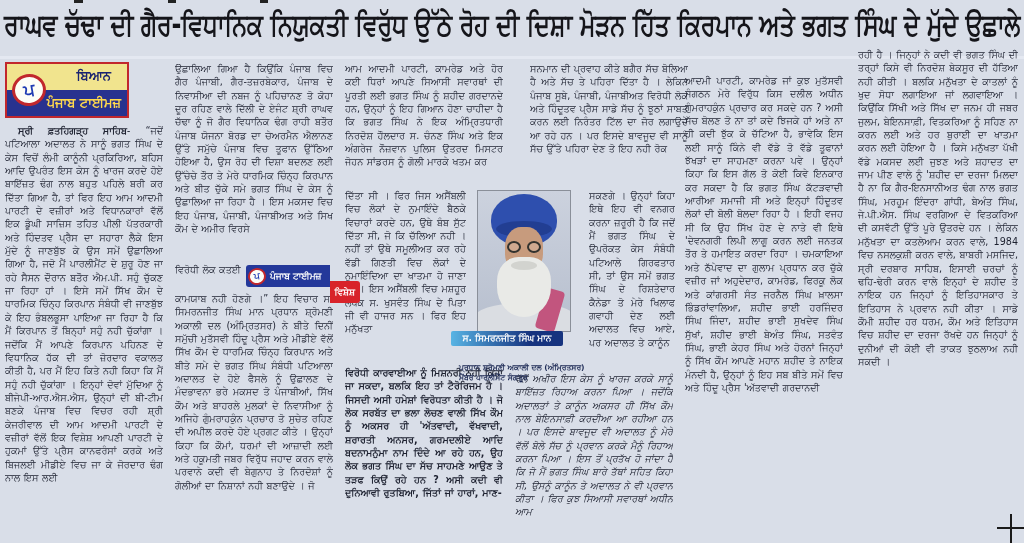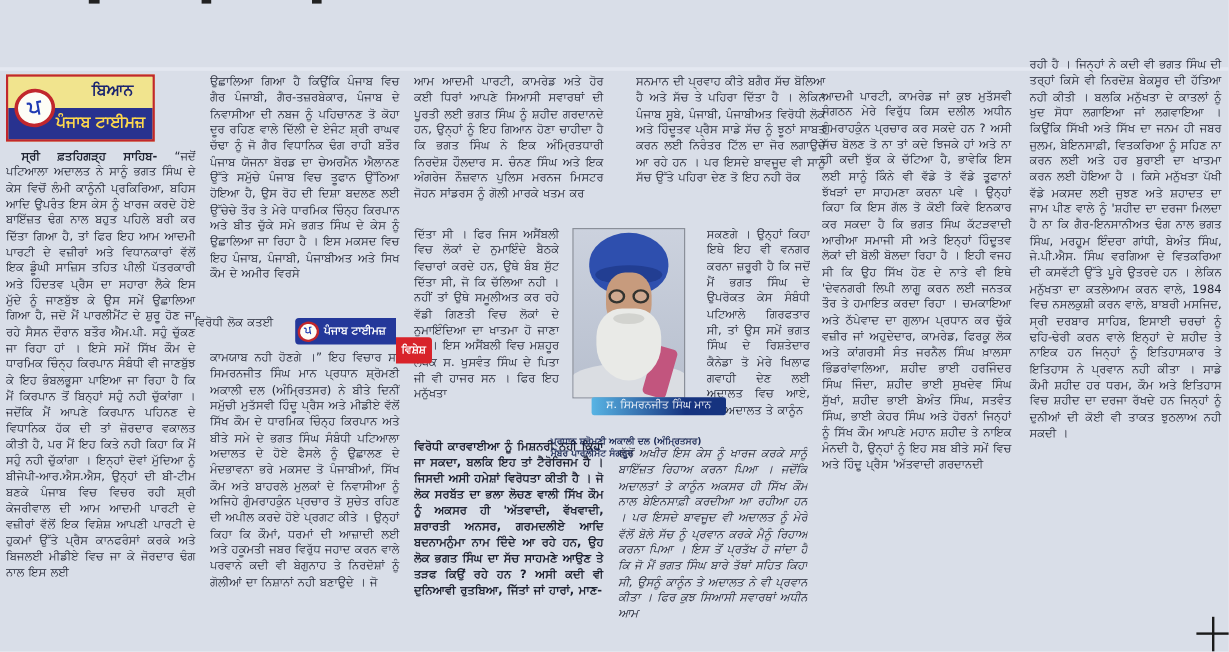--- a/index.html
+++ b/index.html
@@ -14,21 +14,21 @@
   #canvas{position:relative;width:1024px;height:543px;background:var(--page_bg,#d9dee8);overflow:hidden;}
   .headline-band{position:absolute;left:0;top:0;width:1024px;height:56px;}
   .headline-band .hl{position:absolute;left:4px;top:7px;display:inline-block;white-space:nowrap;
     font-weight:bold;font-size:30px;color:var(--headline,#15151a);letter-spacing:-0.5px;}
   .rule{position:absolute;left:0;top:56px;width:1024px;height:3px;background:#e4e8f1;}
   .tick{position:absolute;top:0;height:3px;background:#222;}
 
   
   .seg{position:absolute;font-size:9.6px;line-height:13.35px;color:var(--body_text,#1d2130);
     text-align:justify;overflow:hidden;word-spacing:0.5px;}
-  .seg b{font-weight:bold;}
+  .seg b{font-weight:bold;font-family:Liberation Serif, serif;}
   .indent{text-indent:13px;}
 
   
   .logo-box{position:absolute;left:5px;top:62px;width:124px;height:56px;border:2px solid var(--logo_border,#c1272d);
     box-sizing:border-box;background:var(--logo_top_bg,#f1e48e);}
   .logo-top{position:absolute;left:0;top:0;right:0;height:26px;background:var(--logo_top_bg,#f1e48e);
     color:var(--logo_tagline,#1b2470);font-weight:bold;font-size:13px;text-align:right;padding:4px 16px 0 0;box-sizing:border-box;}
   .logo-bottom{position:absolute;left:0;bottom:0;right:0;height:26px;background:var(--logo_bottom_bg,#28328f);
     color:var(--logo_brand,#ffd94d);font-weight:bold;font-size:13px;text-align:right;padding:5px 6px 0 0;box-sizing:border-box;}
   .monogram{position:absolute;left:5px;top:10px;width:34px;height:32px;background:#fdfdf6;border:3px solid var(--accent_red,#c1272d);
@@ -50,49 +50,52 @@
     border:1px solid #8a8f99;box-sizing:border-box;overflow:hidden;z-index:2;}
   .turban{position:absolute;left:13px;top:3px;width:66px;height:52px;background:#2e4fae;border-radius:50% 50% 46% 46%;}
   .turban-fold{position:absolute;left:18px;top:30px;width:56px;height:16px;background:#223e92;border-radius:50%;}
   .face{position:absolute;left:27px;top:36px;width:38px;height:46px;background:#c79b7d;border-radius:42%;}
   .glass{position:absolute;top:50px;width:14px;height:12px;border:2px solid #33332f;border-radius:50%;box-sizing:border-box;background:rgba(255,255,255,.15);}
   .glass.l{left:29px;} .glass.r{left:49px;}
   .beard{position:absolute;left:19px;top:66px;width:54px;height:60px;background:#e9eae7;border-radius:46% 46% 58% 58%;}
   .mustache{position:absolute;left:33px;top:70px;width:26px;height:9px;background:#d2d3cf;border-radius:50%;}
   .shoulders{position:absolute;left:-4px;top:112px;width:102px;height:34px;background:#dadde2;border-radius:45% 45% 0 0;}
   .scarf{position:absolute;left:62px;top:98px;width:20px;height:42px;background:#c2557e;transform:rotate(16deg);border-radius:4px;}
-  .name-banner{position:absolute;left:493px;top:331px;width:112px;height:15px;z-index:3;
+  .name-banner{position:absolute;left:451px;top:331px;width:112px;height:15px;z-index:3;
     background:linear-gradient(90deg,var(--banner_from,#58b4e4),var(--banner_to,#16337f) 70%);
-    color:#ffffff;font-weight:normal;font-size:9px;text-align:center;line-height:15px;border-radius:2px;white-space:nowrap;}
+    color:#ffffff;font-weight:bold;font-size:9px;text-align:center;line-height:15px;border-radius:2px;white-space:nowrap;}
   .photo-caption{position:absolute;left:459px;top:363px;width:128px;text-align:left;color:#1d2a55;
     font-size:7.6px;font-weight:bold;line-height:10px;z-index:3;}
 
   
   .cross-h{position:absolute;left:997px;top:527px;width:27px;height:2px;background:#1a1a1a;}
   .cross-v{position:absolute;left:1010px;top:514px;width:2px;height:29px;background:#1a1a1a;}
 
   
   .c1s0{left:5px;top:124px;width:158px;height:414px;}
   .c2s0{left:175px;top:62px;width:158px;height:201px;}
-  .c2s1{left:162px;top:263px;width:67px;height:29px;}
+  .c2s1{left:175px;top:263px;width:67px;height:29px;}
   .c2s2{left:175px;top:292px;width:158px;height:246px;}
   .c3s0{left:345px;top:62px;width:158px;height:127px;}
   .c3s1{left:345px;top:189px;width:121px;height:175px;}
   .c3s2{left:345px;top:366px;width:158px;height:172px;font-weight:bold;}
   .c4s0{left:530px;top:62px;width:158px;height:127px;}
   .c4s1{left:589px;top:189px;width:86px;height:181px;}
   .c4s2{left:515px;top:372px;width:158px;height:166px;font-style:italic;}
   .c5s0{left:685px;top:74px;width:158px;height:476px;}
   .c6s0{left:858px;top:48px;width:160px;height:476px;}
 </style>
 </head>
 <body>
 
 <div id="canvas">
 
+  <div class="headline-band">
+    <span class="hl" style="transform-origin: left center; transform: scaleX(0.793818);">ਰਾਘਵ ਚੱਢਾ ਦੀ ਗੈਰ-ਵਿਧਾਨਿਕ ਨਿਯੁਕਤੀ ਵਿਰੁੱਧ ਉੱਠੇ ਰੋਹ ਦੀ ਦਿਸ਼ਾ ਮੋੜਨ ਹਿੱਤ ਕਿਰਪਾਨ ਅਤੇ ਭਗਤ ਸਿੰਘ ਦੇ ਮੁੱਦੇ ਉਛਾਲੇ</span>
+  </div>
   <div class="rule"></div>
   <div class="tick" style="left:74px;width:9px;"></div>
   <div class="tick" style="left:168px;width:8px;"></div>
   <div class="tick" style="left:260px;width:8px;"></div>
 
   <div class="logo-box">
     <div class="logo-top">ਬਿਆਨ</div>
     <div class="logo-bottom">ਪੰਜਾਬ ਟਾਈਮਜ਼</div>
     <div class="monogram">ਪ</div>
   </div>
@@ -104,21 +107,21 @@
   <div class="seg c2s2">ਕਾਮਯਾਬ ਨਹੀ ਹੋਣਗੇ ।” ਇਹ ਵਿਚਾਰ ਸ. ਸਿਮਰਨਜੀਤ ਸਿੰਘ ਮਾਨ ਪ੍ਰਧਾਨ ਸ਼੍ਰੋਮਣੀ ਅਕਾਲੀ ਦਲ (ਅੰਮ੍ਰਿਤਸਰ) ਨੇ ਬੀਤੇ ਦਿਨੀਂ ਸਮੁੱਚੀ ਮੁਤੱਸਵੀ ਹਿੰਦੂ ਪ੍ਰੈਸ ਅਤੇ ਮੀਡੀਏ ਵੱਲੋਂ ਸਿੱਖ ਕੌਮ ਦੇ ਧਾਰਮਿਕ ਚਿੰਨ੍ਹ ਕਿਰਪਾਨ ਅਤੇ ਬੀਤੇ ਸਮੇ ਦੇ ਭਗਤ ਸਿੰਘ ਸੰਬੰਧੀ ਪਟਿਆਲਾ ਅਦਾਲਤ ਦੇ ਹੋਏ ਫੈਸਲੇ ਨੂੰ ਉਛਾਲਣ ਦੇ ਮੰਦਭਾਵਨਾ ਭਰੇ ਮਕਸਦ ਤੋ ਪੰਜਾਬੀਆਂ, ਸਿੱਖ ਕੌਮ ਅਤੇ ਬਾਹਰਲੇ ਮੁਲਕਾਂ ਦੇ ਨਿਵਾਸੀਆ ਨੂੰ ਅਜਿਹੇ ਗੁੰਮਰਾਹਕੁੰਨ ਪ੍ਰਚਾਰ ਤੋ ਸੁਚੇਤ ਰਹਿਣ ਦੀ ਅਪੀਲ ਕਰਦੇ ਹੋਏ ਪ੍ਰਗਟ ਕੀਤੇ । ਉਨ੍ਹਾਂ ਕਿਹਾ ਕਿ ਕੌਮਾਂ, ਧਰਮਾਂ ਦੀ ਆਜ਼ਾਦੀ ਲਈ ਅਤੇ ਹਕੂਮਤੀ ਜਬਰ ਵਿਰੁੱਧ ਜਹਾਦ ਕਰਨ ਵਾਲੇ ਪਰਵਾਨੇ ਕਦੀ ਵੀ ਬੇਗੁਨਾਹ ਤੇ ਨਿਰਦੋਸ਼ਾਂ ਨੂੰ ਗੋਲੀਆਂ ਦਾ ਨਿਸ਼ਾਨਾਂ ਨਹੀ ਬਣਾਉਦੇ । ਜੋ</div>
 
   <div class="badge">
     <div class="badge-bar">
       <div class="badge-mono">ਪ</div>
       <div class="badge-brand">ਪੰਜਾਬ ਟਾਈਮਜ਼</div>
     </div>
     <div class="badge-label">ਵਿਸ਼ੇਸ਼</div>
   </div>
 
-  <div class="seg c3s0">ਆਮ ਆਦਮੀ ਪਾਰਟੀ, ਕਾਮਰੇਡ ਅਤੇ ਹੋਰ ਕਈ ਧਿਰਾਂ ਆਪਣੇ ਸਿਆਸੀ ਸਵਾਰਥਾਂ ਦੀ ਪੂਰਤੀ ਲਈ ਭਗਤ ਸਿੰਘ ਨੂੰ ਸ਼ਹੀਦ ਗਰਦਾਨਦੇ ਹਨ, ਉਨ੍ਹਾਂ ਨੂੰ ਇਹ ਗਿਆਨ ਹੋਣਾ ਚਾਹੀਦਾ ਹੈ ਕਿ ਭਗਤ ਸਿੰਘ ਨੇ ਇਕ ਅੰਮ੍ਰਿਤਧਾਰੀ ਨਿਰਦੋਸ਼ ਹੌਲਦਾਰ ਸ. ਚੰਨਣ ਸਿੰਘ ਅਤੇ ਇਕ ਅੰਗਰੇਜ ਨੌਜ਼ਵਾਨ ਪੁਲਿਸ ਮਰਨਜ ਮਿਸਟਰ ਜੋਹਨ ਸਾਂਡਰਸ ਨੂੰ ਗੋਲੀ ਮਾਰਕੇ ਖਤਮ ਕਰ</div>
+  <div class="seg c3s0">ਆਮ ਆਦਮੀ ਪਾਰਟੀ, ਕਾਮਰੇਡ ਅਤੇ ਹੋਰ ਕਈ ਧਿਰਾਂ ਆਪਣੇ ਸਿਆਸੀ ਸਵਾਰਥਾਂ ਦੀ ਪੂਰਤੀ ਲਈ ਭਗਤ ਸਿੰਘ ਨੂੰ ਸ਼ਹੀਦ ਗਰਦਾਨਦੇ ਹਨ, ਉਨ੍ਹਾਂ ਨੂੰ ਇਹ ਗਿਆਨ ਹੋਣਾ ਚਾਹੀਦਾ ਹੈ ਕਿ ਭਗਤ ਸਿੰਘ ਨੇ ਇਕ ਅੰਮ੍ਰਿਤਧਾਰੀ ਨਿਰਦੋਸ਼ ਹੌਲਦਾਰ ਸ. ਚੰਨਣ ਸਿੰਘ ਅਤੇ ਇਕ ਅੰਗਰੇਜ ਨੌਜ਼ਵਾਨ ਪੁਲਿਸ ਉਤਰਦ ਮਿਸਟਰ ਜੋਹਨ ਸਾਂਡਰਸ ਨੂੰ ਗੋਲੀ ਮਾਰਕੇ ਖਤਮ ਕਰ</div>
   <div class="seg c3s1">ਦਿੱਤਾ ਸੀ । ਫਿਰ ਜਿਸ ਅਸੈਂਬਲੀ ਵਿਚ ਲੋਕਾਂ ਦੇ ਨੁਮਾਇੰਦੇ ਬੈਠਕੇ ਵਿਚਾਰਾਂ ਕਰਦੇ ਹਨ, ਉਥੇ ਬੰਬ ਸੁੱਟ ਦਿੱਤਾ ਸੀ, ਜੋ ਕਿ ਚੱਲਿਆ ਨਹੀ । ਨਹੀਂ ਤਾਂ ਉਥੇ ਸਮੂਲੀਅਤ ਕਰ ਰਹੇ ਵੱਡੀ ਗਿਣਤੀ ਵਿਚ ਲੋਕਾਂ ਦੇ ਨੁਮਾਇੰਦਿਆ ਦਾ ਖਾਤਮਾ ਹੋ ਜਾਣਾ ਸੀ । ਇਸ ਅਸੈਂਬਲੀ ਵਿਚ ਮਸ਼ਹੂਰ ਲੇਖਕ ਸ. ਖੁਸਵੰਤ ਸਿੰਘ ਦੇ ਪਿਤਾ ਜੀ ਵੀ ਹਾਜਰ ਸਨ । ਫਿਰ ਇਹ ਮਨੁੱਖਤਾ</div>
   <div class="seg c3s2">ਵਿਰੋਧੀ ਕਾਰਵਾਈਆ ਨੂੰ ਮਿਸ਼ਨਰੀ ਨਹੀ ਕਿਹਾ ਜਾ ਸਕਦਾ, ਬਲਕਿ ਇਹ ਤਾਂ ਟੈਰੋਰਿਜਮ ਹੈ । ਜਿਸਦੀ ਅਸੀ ਹਮੇਸ਼ਾਂ ਵਿਰੋਧਤਾ ਕੀਤੀ ਹੈ । ਜੋ ਲੋਕ ਸਰਬੱਤ ਦਾ ਭਲਾ ਲੋਚਣ ਵਾਲੀ ਸਿੱਖ ਕੌਮ ਨੂੰ ਅਕਸਰ ਹੀ 'ਅੱਤਵਾਦੀ, ਵੱਖਵਾਦੀ, ਸ਼ਰਾਰਤੀ ਅਨਸਰ, ਗਰਮਦਲੀਏ ਆਦਿ ਬਦਨਾਮਨੁੰਮਾ ਨਾਮ ਦਿੰਦੇ ਆ ਰਹੇ ਹਨ, ਉਹ ਲੋਕ ਭਗਤ ਸਿੰਘ ਦਾ ਸੱਚ ਸਾਹਮਣੇ ਆਉਣ ਤੇ ਤੜਫ ਕਿਉਂ ਰਹੇ ਹਨ ? ਅਸੀ ਕਦੀ ਵੀ ਦੁਨਿਆਵੀ ਰੁਤਬਿਆ, ਜਿੱਤਾਂ ਜਾਂ ਹਾਰਾਂ, ਮਾਣ-</div>
 
   <div class="seg c4s0">ਸਨਮਾਨ ਦੀ ਪ੍ਰਵਾਹ ਕੀਤੇ ਬਗੈਰ ਸੱਚ ਬੋਲਿਆ ਹੈ ਅਤੇ ਸੱਚ ਤੇ ਪਹਿਰਾ ਦਿੱਤਾ ਹੈ । ਲੇਕਿਨ ਪੰਜਾਬ ਸੂਬੇ, ਪੰਜਾਬੀ, ਪੰਜਾਬੀਅਤ ਵਿਰੋਧੀ ਲੋਕ ਅਤੇ ਹਿੰਦੂਤਵ ਪ੍ਰੈਸ ਸਾਡੇ ਸੱਚ ਨੂੰ ਝੂਠਾਂ ਸਾਬਤ ਕਰਨ ਲਈ ਨਿਰੰਤਰ ਟਿੱਲ ਦਾ ਜੋਰ ਲਗਾਉਦੇ ਆ ਰਹੇ ਹਨ । ਪਰ ਇਸਦੇ ਬਾਵਜੂਦ ਵੀ ਸਾਨੂੰ ਸੱਚ ਉੱਤੇ ਪਹਿਰਾ ਦੇਣ ਤੋ ਇਹ ਨਹੀ ਰੋਕ</div>
   <div class="seg c4s1">ਸਕਣਗੇ । ਉਨ੍ਹਾਂ ਕਿਹਾ ਇਥੇ ਇਹ ਵੀ ਵਨਗਰ ਕਰਨਾ ਜ਼ਰੂਰੀ ਹੈ ਕਿ ਜਦੋਂ ਮੈਂ ਭਗਤ ਸਿੰਘ ਦੇ ਉਪਰੋਕਤ ਕੇਸ ਸੰਬੰਧੀ ਪਟਿਆਲੇ ਗਿਰਫਤਾਰ ਸੀ, ਤਾਂ ਉਸ ਸਮੇਂ ਭਗਤ ਸਿੰਘ ਦੇ ਰਿਸ਼ਤੇਦਾਰ ਕੈਨੇਡਾ ਤੋ ਮੇਰੇ ਖਿਲਾਫ ਗਵਾਹੀ ਦੇਣ ਲਈ ਅਦਾਲਤ ਵਿਚ ਆਏ, ਪਰ ਅਦਾਲਤ ਤੇ ਕਾਨੂੰਨ</div>
   <div class="seg c4s2">ਵੱਲੋਂ ਅਖੀਰ ਇਸ ਕੇਸ ਨੂੰ ਖਾਰਜ ਕਰਕੇ ਸਾਨੂੰ ਬਾਇੱਜ਼ਤ ਰਿਹਾਅ ਕਰਨਾ ਪਿਆ । ਜਦੋਂਕਿ ਅਦਾਲਤਾਂ ਤੇ ਕਾਨੂੰਨ ਅਕਸਰ ਹੀ ਸਿੱਖ ਕੌਮ ਨਾਲ ਬੇਇਨਸਾਫ਼ੀ ਕਰਦੀਆ ਆ ਰਹੀਆ ਹਨ । ਪਰ ਇਸਦੇ ਬਾਵਜੂਦ ਵੀ ਅਦਾਲਤ ਨੂੰ ਮੇਰੇ ਵੱਲੋਂ ਬੋਲੇ ਸੱਚ ਨੂੰ ਪ੍ਰਵਾਨ ਕਰਕੇ ਮੈਨੂੰ ਰਿਹਾਅ ਕਰਨਾ ਪਿਆ । ਇਸ ਤੋਂ ਪ੍ਰਤੱਖ ਹੋ ਜਾਂਦਾ ਹੈ ਕਿ ਜੋ ਮੈਂ ਭਗਤ ਸਿੰਘ ਬਾਰੇ ਤੱਥਾਂ ਸਹਿਤ ਕਿਹਾ ਸੀ, ਉਸਨੂੰ ਕਾਨੂੰਨ ਤੇ ਅਦਾਲਤ ਨੇ ਵੀ ਪ੍ਰਵਾਨ ਕੀਤਾ । ਫਿਰ ਕੁਝ ਸਿਆਸੀ ਸਵਾਰਥਾਂ ਅਧੀਨ ਆਮ</div>
 
   <div class="seg c5s0">ਆਦਮੀ ਪਾਰਟੀ, ਕਾਮਰੇਡ ਜਾਂ ਕੁਝ ਮੁਤੱਸਵੀ ਸੰਗਠਨ ਮੇਰੇ ਵਿਰੁੱਧ ਕਿਸ ਦਲੀਲ ਅਧੀਨ ਗੁੰਮਰਾਹਕੁੰਨ ਪ੍ਰਚਾਰ ਕਰ ਸਕਦੇ ਹਨ ? ਅਸੀ ਸੱਚ ਬੋਲਣ ਤੋ ਨਾ ਤਾਂ ਕਦੇ ਝਿਜਕੇ ਹਾਂ ਅਤੇ ਨਾ ਹੀ ਕਦੀ ਝੁੱਕ ਕੇ ਚੱਟਿਆ ਹੈ, ਭਾਵੇਕਿ ਇਸ ਲਈ ਸਾਨੂੰ ਕਿੰਨੇ ਵੀ ਵੱਡੇ ਤੋ ਵੱਡੇ ਤੂਫਾਨਾਂ ਝੱਖੜਾਂ ਦਾ ਸਾਹਮਣਾ ਕਰਨਾ ਪਵੇ । ਉਨ੍ਹਾਂ ਕਿਹਾ ਕਿ ਇਸ ਗੱਲ ਤੋ ਕੋਈ ਕਿਵੇ ਇਨਕਾਰ ਕਰ ਸਕਦਾ ਹੈ ਕਿ ਭਗਤ ਸਿੰਘ ਕੱਟੜਵਾਦੀ ਆਰੀਆ ਸਮਾਜੀ ਸੀ ਅਤੇ ਇਨ੍ਹਾਂ ਹਿੰਦੂਤਵ ਲੋਕਾਂ ਦੀ ਬੋਲੀ ਬੋਲਦਾ ਰਿਹਾ ਹੈ । ਇਹੀ ਵਜਹ ਸੀ ਕਿ ਉਹ ਸਿੱਖ ਹੋਣ ਦੇ ਨਾਤੇ ਵੀ ਇਥੇ 'ਦੇਵਨਗਰੀ ਲਿਪੀ ਲਾਗੂ ਕਰਨ ਲਈ ਜਨਤਕ ਤੌਰ ਤੇ ਹਮਾਇਤ ਕਰਦਾ ਰਿਹਾ । ਚਮਕਾਇਆ ਅਤੇ ਠੱਪੇਵਾਦ ਦਾ ਗੁਲਾਮ ਪ੍ਰਧਾਨ ਕਰ ਚੁੱਕੇ ਵਜ਼ੀਰ ਜਾਂ ਅਹੁਦੇਦਾਰ, ਕਾਮਰੇਡ, ਫਿਰਕੂ ਲੋਕ ਅਤੇ ਕਾਂਗਰਸੀ ਸੰਤ ਜਰਨੈਲ ਸਿੰਘ ਖ਼ਾਲਸਾ ਭਿੰਡਰਾਂਵਾਲਿਆ, ਸ਼ਹੀਦ ਭਾਈ ਹਰਜਿੰਦਰ ਸਿੰਘ ਜਿੰਦਾ, ਸ਼ਹੀਦ ਭਾਈ ਸੁਖਦੇਵ ਸਿੰਘ ਸੁੱਖਾਂ, ਸ਼ਹੀਦ ਭਾਈ ਬੇਅੰਤ ਸਿੰਘ, ਸਤਵੰਤ ਸਿੰਘ, ਭਾਈ ਕੇਹਰ ਸਿੰਘ ਅਤੇ ਹੋਰਨਾਂ ਜਿਨ੍ਹਾਂ ਨੂੰ ਸਿੱਖ ਕੌਮ ਆਪਣੇ ਮਹਾਨ ਸ਼ਹੀਦ ਤੇ ਨਾਇਕ ਮੰਨਦੀ ਹੈ, ਉਨ੍ਹਾਂ ਨੂੰ ਇਹ ਸਬ ਬੀਤੇ ਸਮੇਂ ਵਿਚ ਅਤੇ ਹਿੰਦੂ ਪ੍ਰੈਸ 'ਅੱਤਵਾਦੀ ਗਰਦਾਨਦੀ</div>
   <div class="seg c6s0">ਰਹੀ ਹੈ । ਜਿਨ੍ਹਾਂ ਨੇ ਕਦੀ ਵੀ ਭਗਤ ਸਿੰਘ ਦੀ ਤਰ੍ਹਾਂ ਕਿਸੇ ਵੀ ਨਿਰਦੋਸ਼ ਬੇਕਸੂਰ ਦੀ ਹੱਤਿਆ ਨਹੀ ਕੀਤੀ । ਬਲਕਿ ਮਨੁੱਖਤਾ ਦੇ ਕਾਤਲਾਂ ਨੂੰ ਖੁਦ ਸੋਧਾ ਲਗਾਇਆ ਜਾਂ ਲਗਵਾਇਆ । ਕਿਉਂਕਿ ਸਿੱਖੀ ਅਤੇ ਸਿੱਖ ਦਾ ਜਨਮ ਹੀ ਜਬਰ ਜੁਲਮ, ਬੇਇਨਸਾਫ਼ੀ, ਵਿਤਕਰਿਆ ਨੂੰ ਸਹਿਣ ਨਾ ਕਰਨ ਲਈ ਅਤੇ ਹਰ ਬੁਰਾਈ ਦਾ ਖਾਤਮਾ ਕਰਨ ਲਈ ਹੋਇਆ ਹੈ । ਕਿਸੇ ਮਨੁੱਖਤਾ ਪੱਖੀ ਵੱਡੇ ਮਕਸਦ ਲਈ ਜੁਝਣ ਅਤੇ ਸ਼ਹਾਦਤ ਦਾ ਜਾਮ ਪੀਣ ਵਾਲੇ ਨੂੰ 'ਸ਼ਹੀਦ ਦਾ ਦਰਜਾ ਮਿਲਦਾ ਹੈ ਨਾ ਕਿ ਗੈਰ-ਇਨਸਾਨੀਅਤ ਢੰਗ ਨਾਲ ਭਗਤ ਸਿੰਘ, ਮਰਹੂਮ ਇੰਦਰਾ ਗਾਂਧੀ, ਬੇਅੰਤ ਸਿੰਘ, ਜੇ.ਪੀ.ਐਸ. ਸਿੰਘ ਵਰਗਿਆ ਦੇ ਵਿਤਕਰਿਆ ਦੀ ਕਸਵੱਟੀ ਉੱਤੇ ਪੂਰੇ ਉਤਰਦੇ ਹਨ । ਲੇਕਿਨ ਮਨੁੱਖਤਾ ਦਾ ਕਤਲੇਆਮ ਕਰਨ ਵਾਲੇ, 1984 ਵਿਚ ਨਸਲਕੁਸ਼ੀ ਕਰਨ ਵਾਲੇ, ਬਾਬਰੀ ਮਸਜਿਦ, ਸ੍ਰੀ ਦਰਬਾਰ ਸਾਹਿਬ, ਇਸਾਈ ਚਰਚਾਂ ਨੂੰ ਢਹਿ-ਢੇਰੀ ਕਰਨ ਵਾਲੇ ਇਨ੍ਹਾਂ ਦੇ ਸ਼ਹੀਦ ਤੇ ਨਾਇਕ ਹਨ ਜਿਨ੍ਹਾਂ ਨੂੰ ਇਤਿਹਾਸਕਾਰ ਤੇ ਇਤਿਹਾਸ ਨੇ ਪ੍ਰਵਾਨ ਨਹੀ ਕੀਤਾ । ਸਾਡੇ ਕੌਮੀ ਸ਼ਹੀਦ ਹਰ ਧਰਮ, ਕੌਮ ਅਤੇ ਇਤਿਹਾਸ ਵਿਚ ਸ਼ਹੀਦ ਦਾ ਦਰਜਾ ਰੱਖਦੇ ਹਨ ਜਿਨ੍ਹਾਂ ਨੂੰ ਦੁਨੀਆਂ ਦੀ ਕੋਈ ਵੀ ਤਾਕਤ ਝੁਠਲਾਅ ਨਹੀ ਸਕਦੀ ।</div>
 

